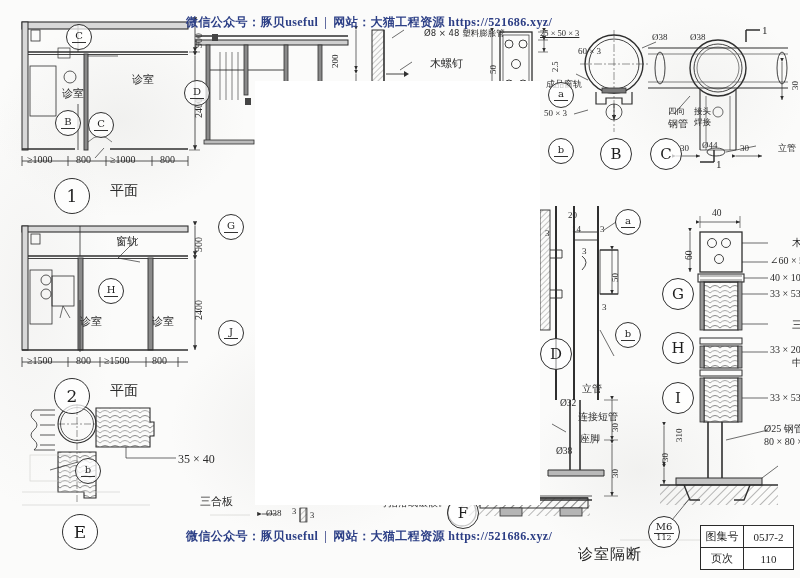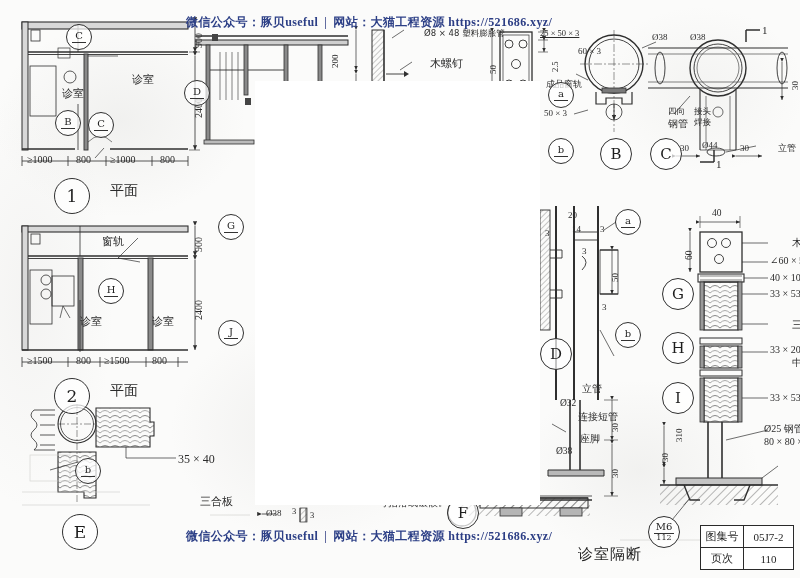--- a/index.html
+++ b/index.html
@@ -455,21 +455,21 @@
     </div>
   <div class="bub sm dbl" style="left:55px;top:110px;">
       <span class="t">B</span>
       <span class="b"></span>
     </div>
   <div class="bub sm dbl" style="left:88px;top:112px;">
       <span class="t">C</span>
       <span class="b"></span>
     </div>
 
-  <div class="lbl cn" style="left:80px;top:234px;font-size:11px;">窗轨</div>
+  <div class="lbl cn" style="left:94px;top:234px;font-size:11px;">窗轨</div>
   <div class="lbl cn" style="left:58px;top:314px;font-size:11px;">诊室</div>
   <div class="lbl cn" style="left:130px;top:314px;font-size:11px;">诊室</div>
   <div class="lbl num" style="left:27px;top:355px;font-size:10px;">≥1500</div>
   <div class="lbl num" style="left:76px;top:355px;font-size:10px;">800</div>
   <div class="lbl num" style="left:104px;top:355px;font-size:10px;">≥1500</div>
   <div class="lbl num" style="left:152px;top:355px;font-size:10px;">800</div>
   <div class="lbl num rot90" style="left:193px;top:252px;font-size:10px;">900</div>
   <div class="lbl num rot90" style="left:193px;top:320px;font-size:10px;">2400</div>
   <div class="bub lg" style="left:54px;top:378px;">2</div>
   <div class="lbl cn" style="left:88px;top:382px;font-size:14px;">平面</div>

